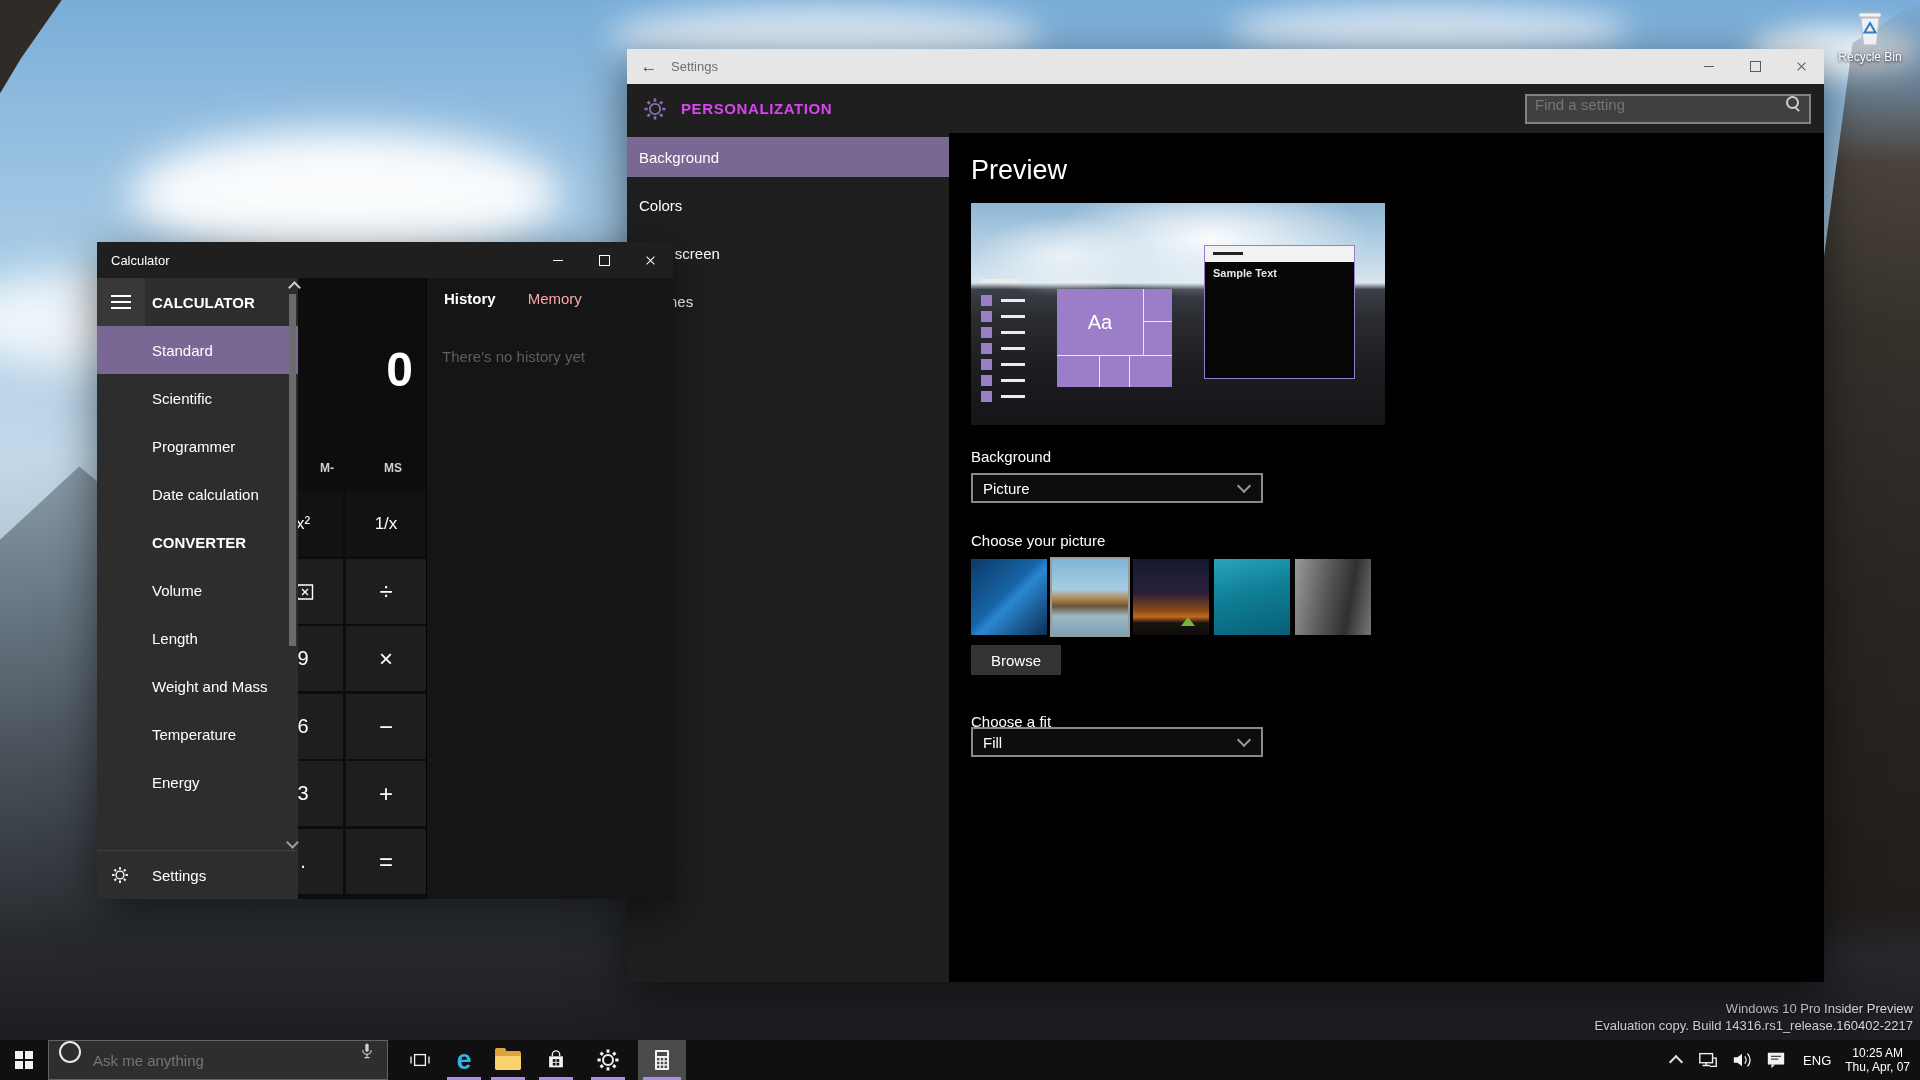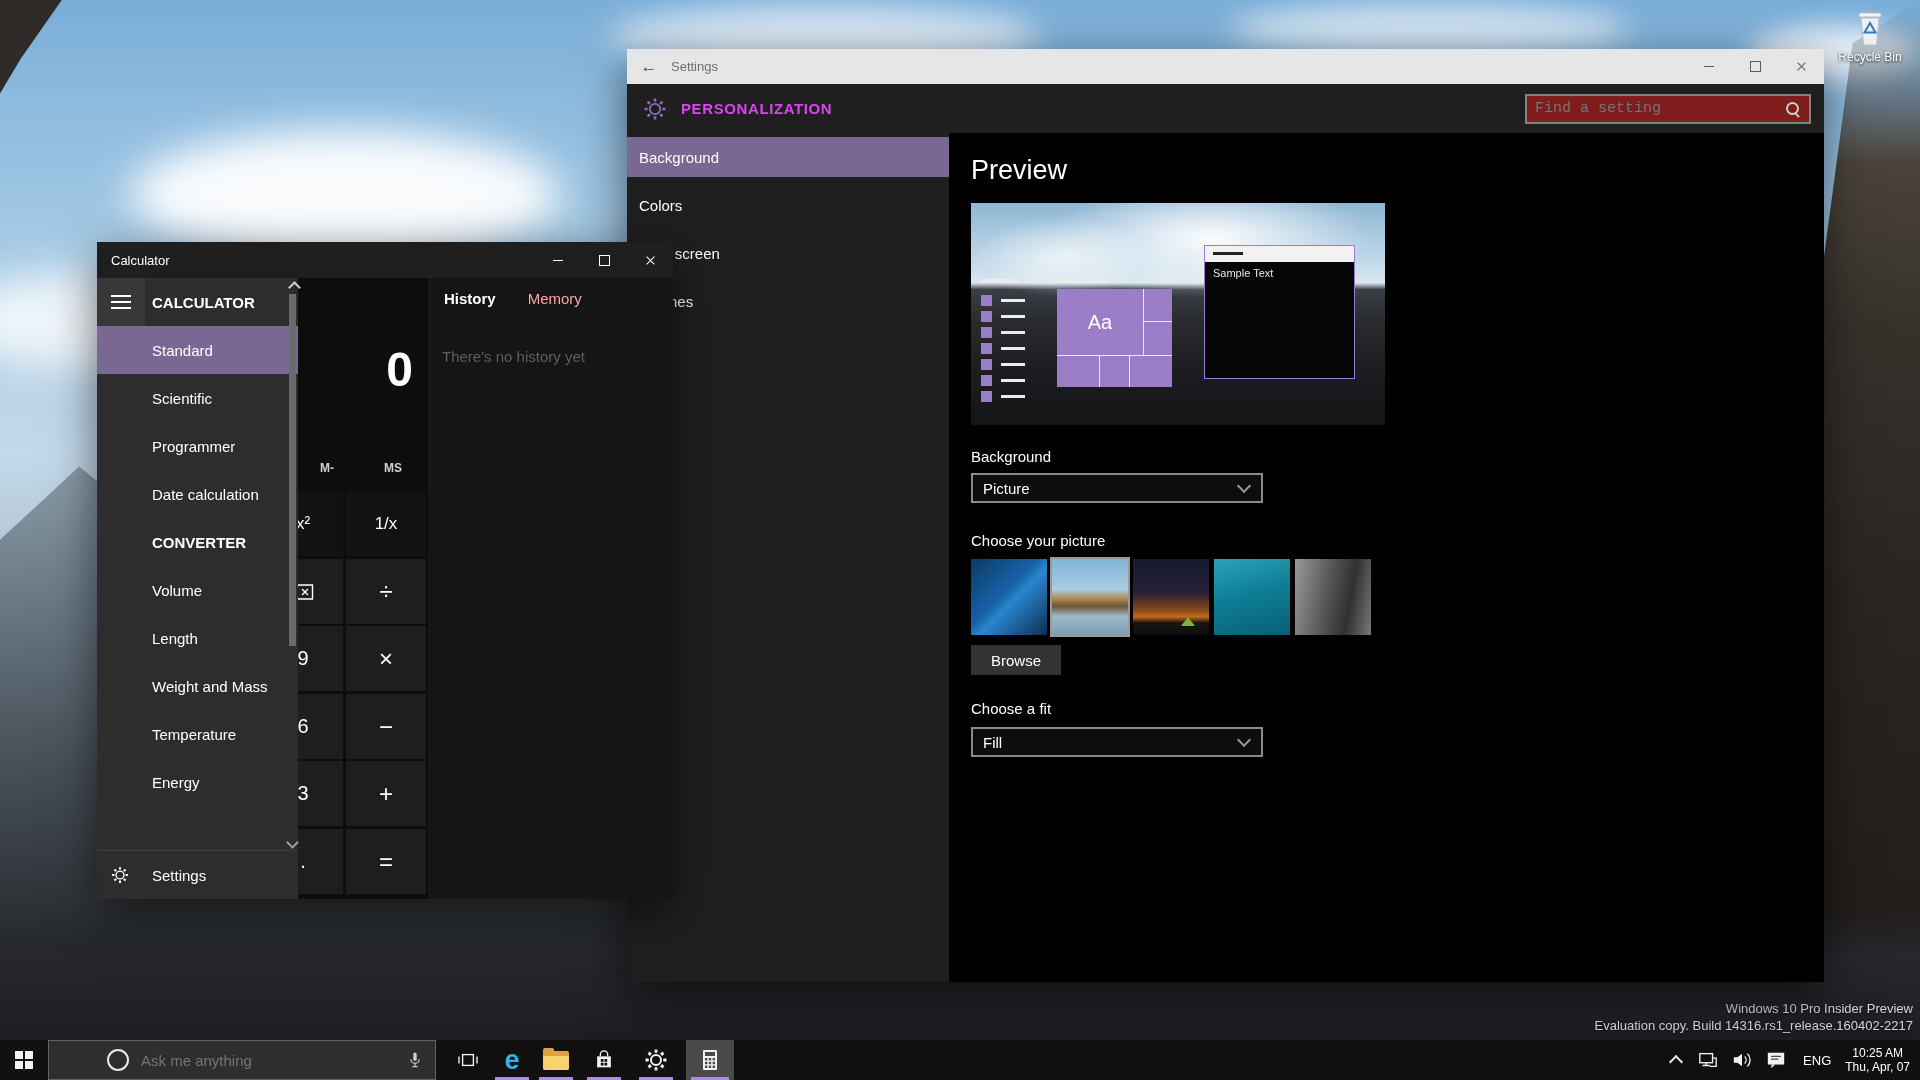--- a/index.html
+++ b/index.html
@@ -49,22 +49,22 @@
   .sw-ctl{margin-left:auto;display:flex;height:100%;}
   .cbtn{width:46px;display:flex;align-items:center;justify-content:center;}
   .ic-min{width:10px;height:1px;background:#5c5c5c;display:block;}
   .ic-max{width:9px;height:9px;border:1px solid #5c5c5c;display:block;}
   .ic-x{position:relative;width:11px;height:11px;display:block;}
   .ic-x::before,.ic-x::after{content:"";position:absolute;left:5px;top:0;width:1px;height:11px;background:#5c5c5c;}
   .ic-x::before{transform:rotate(45deg);} .ic-x::after{transform:rotate(-45deg);}
   .sw-hd{height:49px;background:#1f1f1f;display:flex;align-items:center;}
   .sw-hd .gear{margin-left:16px;}
   .sw-hd .ptitle{margin-left:14px;font-size:15px;font-weight:600;letter-spacing:.6px;color:#d946ef;}
-  .sw-search{margin-left:auto;margin-right:13px;width:282px;height:26px;background:#7f1d1d;
-    border:2px solid #828282;display:flex;align-items:center;font-family:Liberation Mono, monospace;}
+  .sw-search{margin-left:auto;margin-right:13px;width:282px;height:26px;background:#404040;
+    border:2px solid #828282;display:flex;align-items:flex-start;}
   .sw-search input{flex:1;background:transparent;border:0;outline:0;color:#9c9c9c;
     font-size:15px;padding:0 8px;font-family:inherit;}
   .mag{position:relative;width:9px;height:9px;border:2px solid #cfcfcf;border-radius:50%;margin-right:10px;}
   .mag::after{content:"";position:absolute;left:8px;top:8px;width:2px;height:6px;background:#cfcfcf;transform:rotate(-45deg);}
   .sw-body{display:flex;height:849px;}
   .sw-nav{width:322px;background:#1f1f1f;padding-top:4px;}
   .nav-it{height:40px;margin-bottom:8px;display:flex;align-items:center;
     padding-left:12px;font-size:15px;color:#fff;}
   .nav-it.sel{background:var(--accent-sel);}
   .sw-main{position:relative;flex:1;background:#000;}
@@ -74,21 +74,21 @@
       radial-gradient(55% 38% at 58% 16%, rgba(255,255,255,.95), rgba(255,255,255,0) 70%),
       radial-gradient(30% 26% at 22% 24%, rgba(255,255,255,.7), rgba(255,255,255,0) 70%),
       linear-gradient(180deg,#8fb6d4 0%,#b9d3e6 22%,#d9e6ef 36%,#3a3f46 39%,#2a2c30 52%,#1c1d20 75%,#141517 100%);}
   .pv-dash{position:absolute;background:#ececec;}
   .pv-sq{position:absolute;width:11px;height:11px;background:var(--accent-tile);left:10px;}
   .pv-tiles{position:absolute;left:86px;top:86px;width:115px;height:98px;background:#e9e9e9;}
   .pv-tile{position:absolute;background:var(--accent-tile);}
   .pv-big{left:0;top:0;width:86px;height:66px;display:flex;align-items:center;justify-content:center;
     font-size:20px;color:#fff;}
   .pv-win{position:absolute;left:233px;top:42px;width:149px;height:132px;border:1px solid var(--accent-tile);
-    background:#060606;}
+    background:#060606;font-weight:bold;}
   .pv-win-tb{height:16px;background:#f2f2f2;position:relative;}
   .pv-win-tb .pv-dash{left:8px;top:6px;width:30px;height:3px;background:#222;}
   .pv-win-body{padding:5px 8px;font-size:11px;color:#e8e8e8;}
   .lab{position:absolute;left:22px;font-size:15px;color:#fff;}
   .dd{position:absolute;left:22px;width:278px;height:26px;background:#0d0d0d;border:2px solid #8a8a8a;
     display:flex;align-items:center;padding-left:10px;font-size:15px;color:#fff;}
   .chev{width:8px;height:8px;border-right:2px solid #9a9a9a;border-bottom:2px solid #9a9a9a;
     transform:rotate(45deg);margin-left:auto;margin-right:12px;margin-top:-4px;}
   .thumbs{position:absolute;left:22px;top:426px;display:flex;align-items:center;}
   .th{width:76px;height:76px;margin-right:5px;}
@@ -140,21 +140,21 @@
   .sb-dn{position:absolute;left:191px;top:560px;width:7px;height:7px;border-right:2px solid #9f9f9f;
     border-bottom:2px solid #9f9f9f;transform:rotate(45deg);}
 
   
   .tb{position:absolute;left:0;bottom:0;width:100%;height:40px;background:#101010;z-index:100;
     display:flex;align-items:stretch;}
   .tb-start{width:48px;display:flex;align-items:center;justify-content:center;}
   .winlogo{display:grid;grid-template-columns:8px 8px;grid-template-rows:8px 8px;gap:2px;}
   .winlogo i{background:#f2f2f2;}
   .tb-search{width:338px;margin:0;background:#2e2e2e;border:1px solid #636363;
-    display:flex;align-items:center;padding-left:48px;}
+    display:flex;}
   .cortana{width:18px;height:18px;border:2px solid #e8e8e8;border-radius:50%;margin:0 10px;}
   .tb-search input{flex:1;background:transparent;border:0;outline:0;color:#b5b5b5;font-size:15px;font-family:inherit;}
   .tb-ic{width:44px;display:flex;align-items:center;justify-content:center;position:relative;}
   .tb-ic.active{background:#4a4a4a;width:48px;}
   .tb-ic .ul{position:absolute;left:5px;right:5px;bottom:0;height:3px;background:var(--accent-ul);}
   .edge-e{font-size:27px;font-weight:700;color:#2fb4ea;line-height:1;}
   .folder{position:relative;width:26px;height:19px;}
   .folder .bk{position:absolute;inset:0;background:#dfa33d;border-radius:2px;}
   .folder .tab{position:absolute;left:0;top:-3px;width:11px;height:5px;background:#dfa33d;border-radius:2px 2px 0 0;}
   .folder .fr{position:absolute;left:0;top:5px;right:0;bottom:0;background:#f7d26e;border-radius:2px;}
@@ -288,21 +288,21 @@
           <div class="th th1"></div>
           <div class="th th2 sel"></div>
           <div class="th th3">
               <div class="tent"></div>
             </div>
           <div class="th th4"></div>
           <div class="th th5"></div>
         </div>
         <div class="browse">Browse</div>
 
-        <div class="lab" style="top:567px">Choose a fit</div>
+        <div class="lab" style="top:580px">Choose a fit</div>
         <div class="dd" style="top:594px">
           <span>Fill</span>
           <span class="chev"></span>
         </div>
       </div>
     </div>
   </div>
 
   <div class="win cw">
     <div class="cw-tb">

